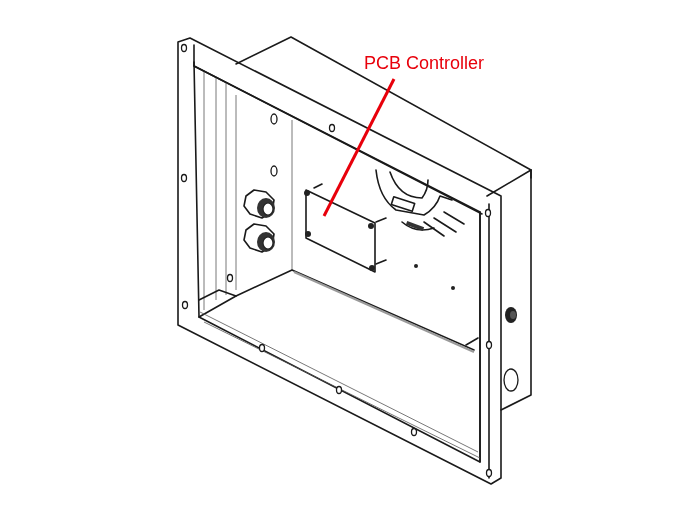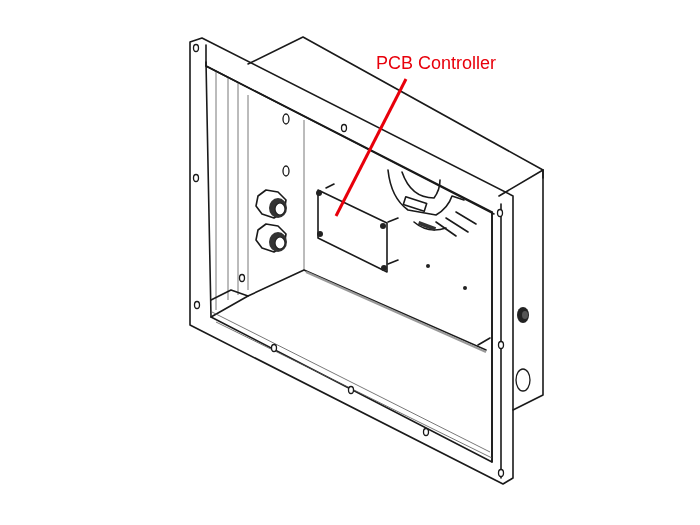--- a/index.html
+++ b/index.html
@@ -1,17 +1,17 @@
 <!DOCTYPE html>
 <html><head>
   <meta charset="utf-8">
   <style>
     html, body { margin: 0; padding: 0; background: #ffffff; }
     body { width: 700px; height: 525px; position: relative; overflow: hidden; }
-    .canvas { position: absolute; left: 16px; top: 0; width: 572px; height: 525px; }
+    .canvas { position: absolute; left: 4px; top: 0; width: 572px; height: 525px; }
     .callout-label {
       position: absolute;
       left: 360px; top: 52px;
       font-family: "Liberation Sans", sans-serif;
       font-size: 18px;
       color: #e8000b;
       line-height: 22px;
       white-space: nowrap;
     }
     svg .ln { stroke: #1a1a1a; stroke-width: 1.6; fill: none; stroke-linejoin: round; stroke-linecap: round; }

